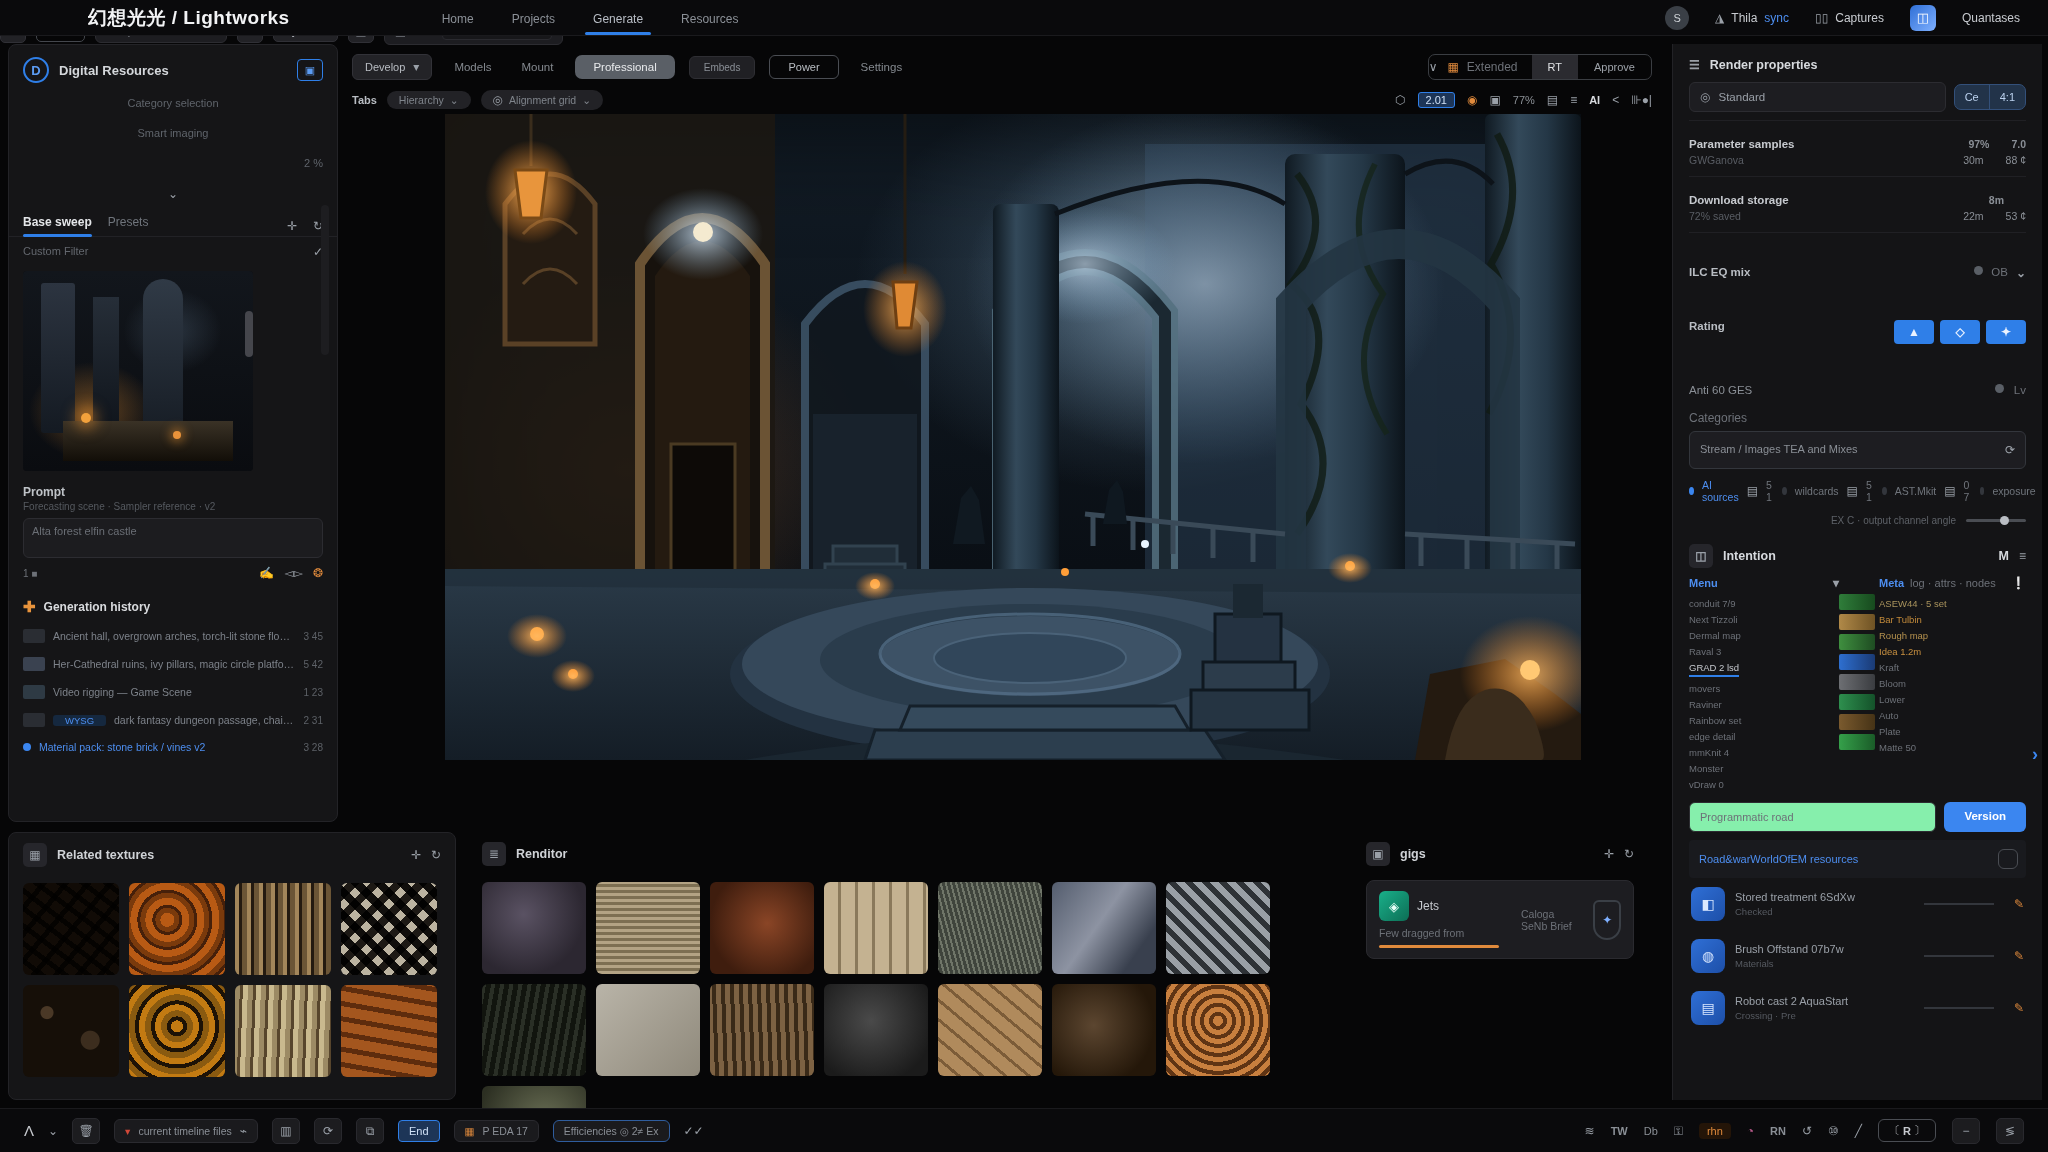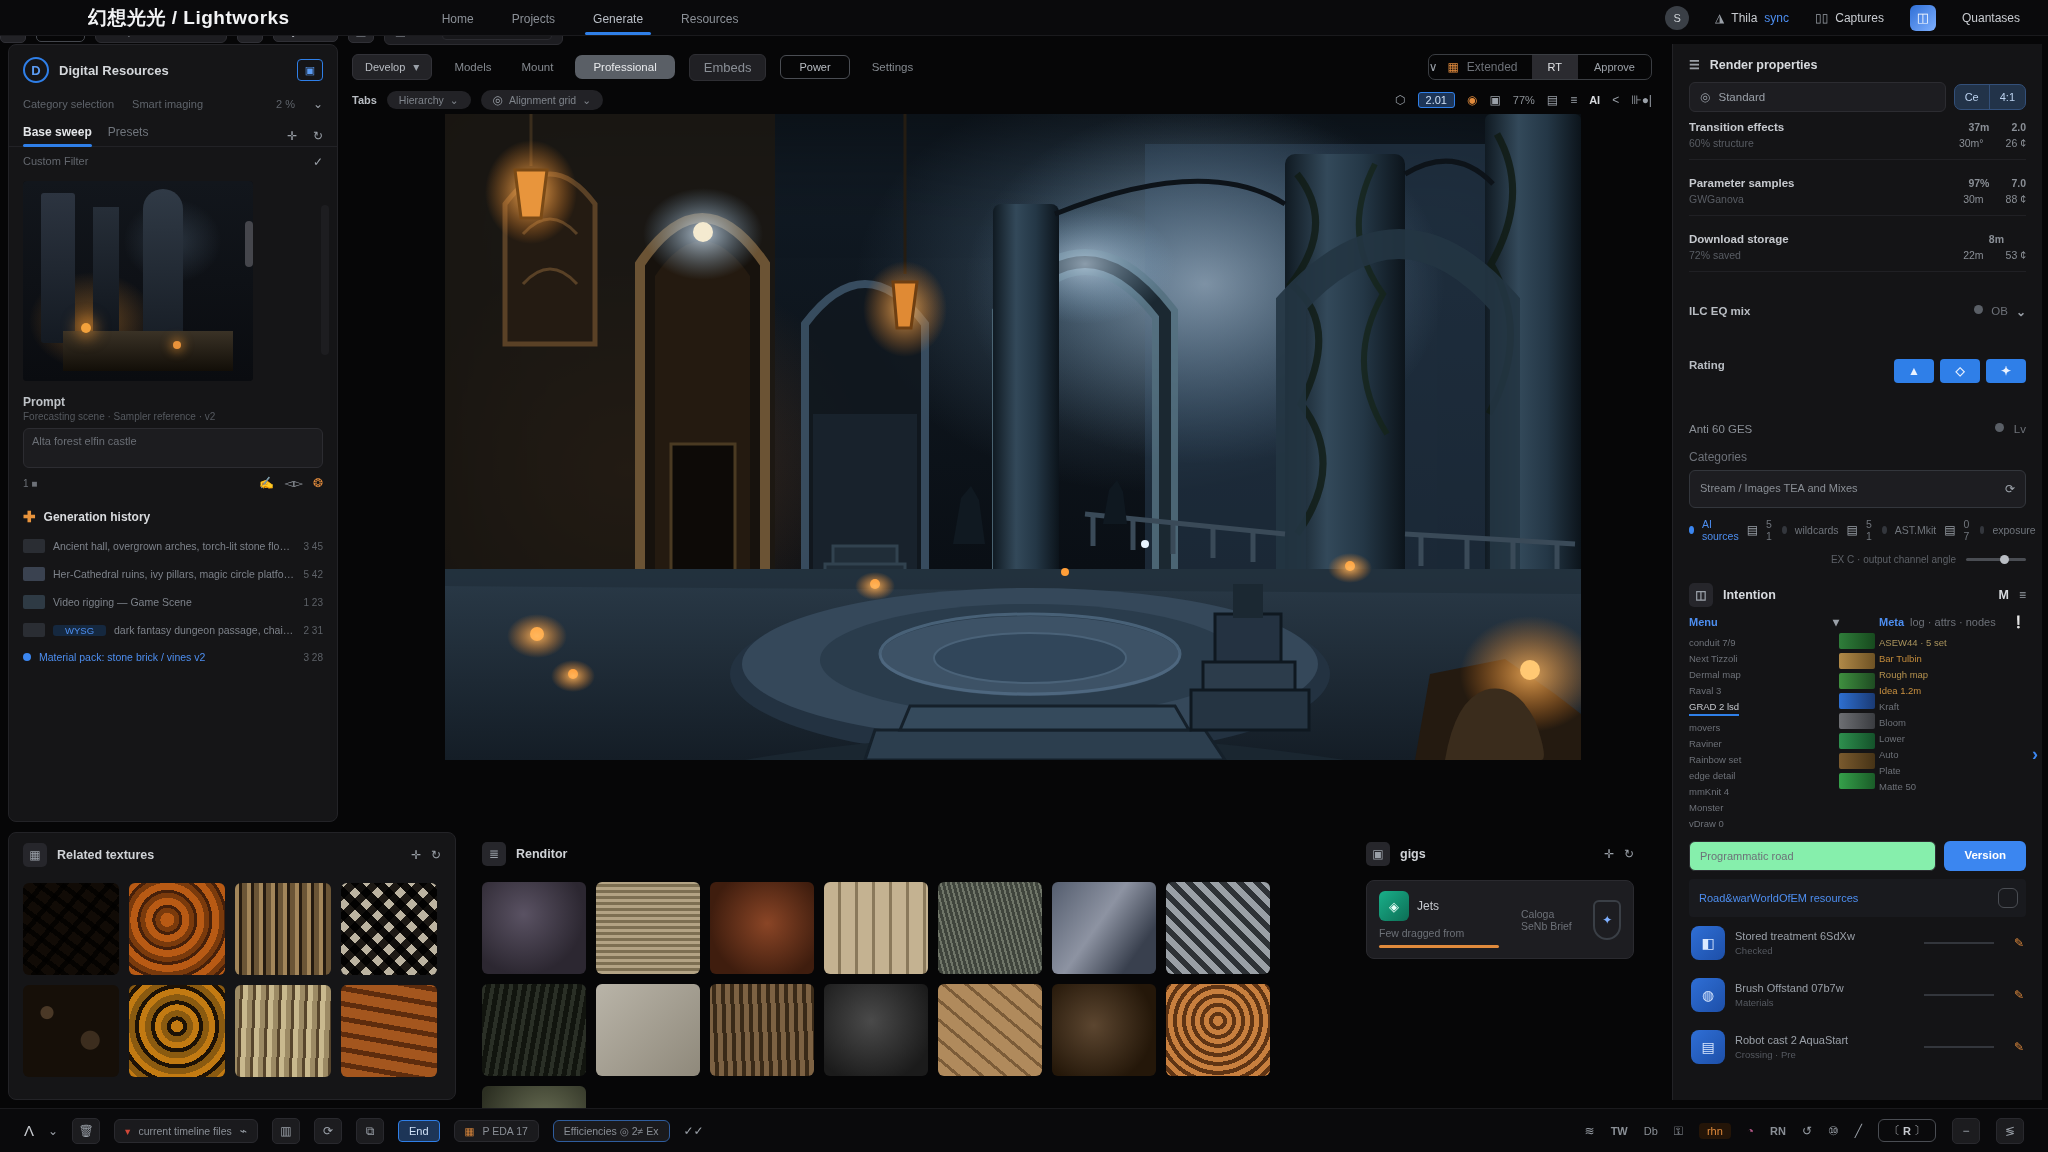--- a/index.html
+++ b/index.html
@@ -24,21 +24,21 @@
   #top-right { margin-left:auto; display:flex; align-items:center; gap:26px; margin-right:28px; }
   .avatar { width:24px; height:24px; border-radius:50%; background:#3a3f46; color:#cfd3d8; display:flex; align-items:center; justify-content:center; font-size:11px; }
   .appic { width:26px; height:26px; border-radius:6px; background:linear-gradient(135deg,#2f6fd6,#7fb0ff); display:flex; align-items:center; justify-content:center; color:#fff; font-size:13px; }
 
   
   #leftpanel { left:8px; top:44px; width:330px; height:778px; }
   .lp-head { display:flex; align-items:center; gap:10px; padding:12px 14px 8px; }
   .dlogo { width:26px; height:26px; border:2px solid #2f7fe8; border-radius:50%; color:#5b9bf2; font-weight:bold; display:flex; align-items:center; justify-content:center; font-size:13px; }
   .lp-title { font-weight:bold; color:#d4d7db; font-size:13px; }
   .imgbtn { margin-left:auto; width:26px; height:22px; border:1px solid #2f7fe8; border-radius:4px; color:#5b9bf2; display:flex; align-items:center; justify-content:center; font-size:11px; }
-  .lp-sub { display:flex; gap:18px; padding:6px 14px; color:#5f646b; font-size:11px; align-items:center; }
+  .lp-sub { display:flex; gap:18px; padding:6px 14px; color:#5f646b; font-size:11px; align-items:center;flex-direction:column; }
   .lp-tabs { display:flex; align-items:center; padding:8px 14px 0; gap:16px; border-bottom:1px solid #222226; }
   .lp-tab { padding-bottom:7px; color:#70757c; font-size:12px; position:relative; }
   .lp-tab.active { color:#e4e6e9; font-weight:bold; }
   .lp-tab.active::after { content:""; position:absolute; left:0; right:0; bottom:-1px; height:3px; background:#2f7fe8; border-radius:2px; }
   .lp-filter { display:flex; padding:8px 14px; color:#63676e; font-size:11px; }
   .thumbwrap { margin:4px 14px; width:230px; height:200px; background:#0c0c0e; border-radius:4px; position:relative; overflow:hidden; }
   .scrollbar { position:absolute; right:8px; top:160px; width:8px; height:150px; background:#1d1d20; border-radius:4px; }
   .scrollthumb { position:absolute; right:0; top:40px; width:8px; height:46px; background:#45464c; border-radius:4px; }
   .promptlabel { padding:10px 14px 2px; font-weight:bold; color:#bfc3c8; font-size:12px; }
   .prompthint { padding:0 14px 6px; color:#55595f; font-size:10px; }
@@ -50,21 +50,21 @@
   .hthumb { width:22px; height:14px; background:#2a2d33; border-radius:2px; flex:none; }
   .htext { flex:1; white-space:nowrap; overflow:hidden; text-overflow:ellipsis; }
   .hcount { color:#5d6167; font-size:10px; flex:none; }
   .htag { color:#4d8ef0; background:#15283f; border-radius:3px; padding:0 12px; font-size:9.5px; flex:none; }
 
   
   #ctoolbar { left:352px; top:50px; width:1300px; height:34px; display:flex; align-items:center; gap:14px; }
   .dd { background:#232327; border:1px solid #323238; border-radius:6px; padding:5px 12px; color:#b9bdc3; font-size:11px; display:flex; gap:8px; align-items:center; }
   .ttab { color:#84898f; font-size:11.5px; padding:5px 8px; }
   .ttab.activepill { background:#5a5f66; color:#e8eaec; border-radius:7px; padding:6px 18px; }
-  .darkpill { background:#202024; border:1px solid #2e2e33; border-radius:6px; padding:5px 14px; color:#8a8f96; font-size:13px; }
+  .darkpill { background:#202024; border:1px solid #2e2e33; border-radius:6px; padding:5px 14px; color:#8a8f96; font-size:10px; }
   .outlinepill { background:transparent; border:1px solid #4a4d53; border-radius:6px; padding:5px 18px; color:#b9bdc3; font-size:11px; }
   .seg { margin-left:auto; display:flex; border:1px solid #3a3d42; border-radius:7px; overflow:hidden; }
   .seg > div { padding:6px 16px; font-size:11px; color:#9da2a9; }
   .seg .on { background:#2b2b30; color:#dfe1e4; }
   #subbar { left:352px; top:88px; width:1300px; height:24px; display:flex; align-items:center; gap:10px; }
   .pillsm { background:#222226; border-radius:10px; padding:3px 12px; color:#7f848b; font-size:10.5px; display:flex; gap:6px; align-items:center; }
   .vicons { margin-left:auto; display:flex; align-items:center; gap:12px; color:#8b9096; font-size:11px; }
   .zoombox { background:#1d3557; border:1px solid #2f7fe8; color:#cfe0f5; border-radius:3px; padding:1px 7px; font-size:11px; }
 
   
@@ -521,36 +521,20 @@
     <div class="rp-selbox">
       <span class="ic">◎</span>
       <span>Standard</span>
     </div>
     <div class="rp-seg">
       <div>Ce</div>
       <div>4:1</div>
     </div>
   </div>
 
-  <div class="prop">
-    <div class="l1">
-        <span>Transition effects</span>
-      <span class="pv">
-          <span>37m</span>
-          <span>2.0</span>
-        </span>
-      </div>
-    <div class="l2">
-        <span>60% structure</span>
-      <span class="pv">
-          <span>30m°</span>
-          <span>26 ¢</span>
-        </span>
-      </div>
-  </div>
   <div class="sep"></div>
   <div class="prop">
     <div class="l1">
         <span>Parameter samples</span>
       <span class="pv">
           <span>97%</span>
           <span>7.0</span>
         </span>
       </div>
     <div class="l2">

